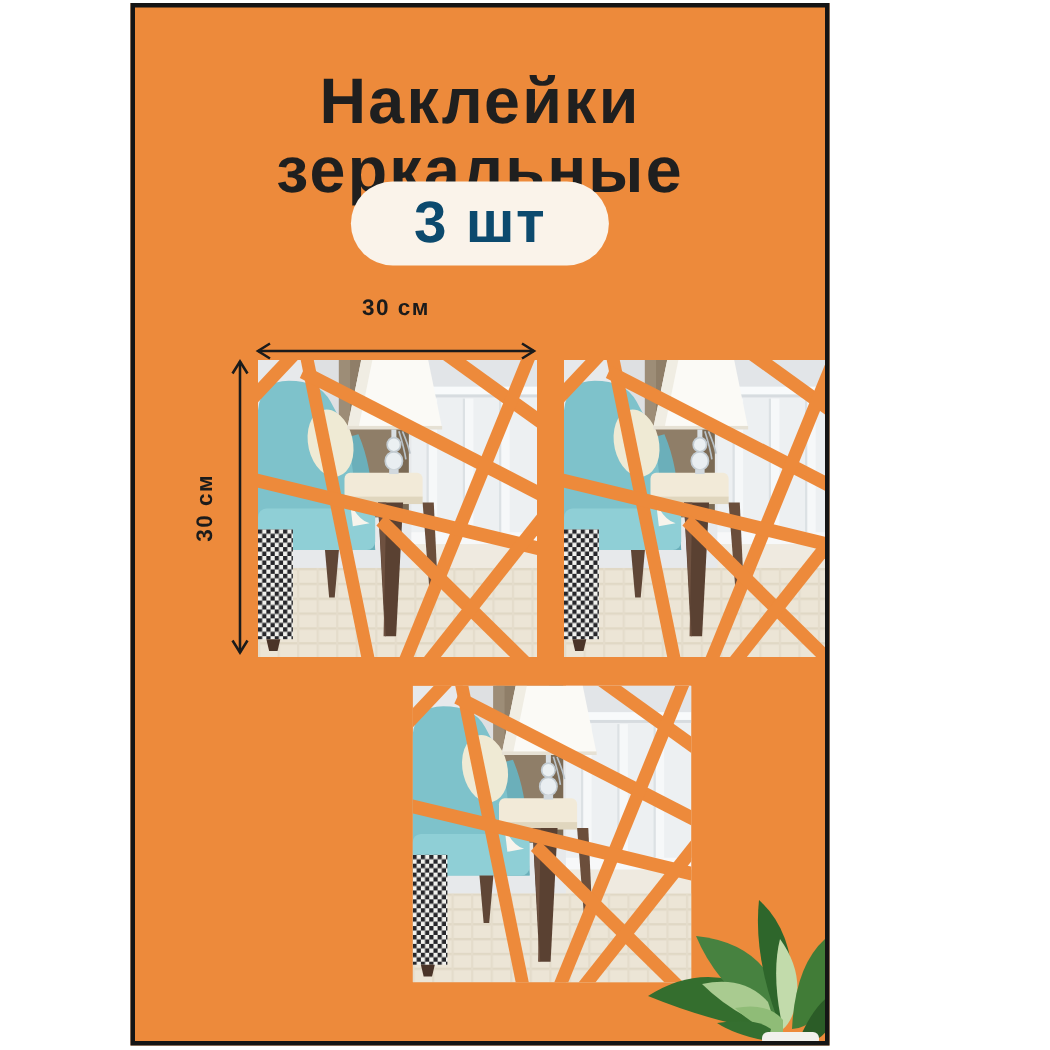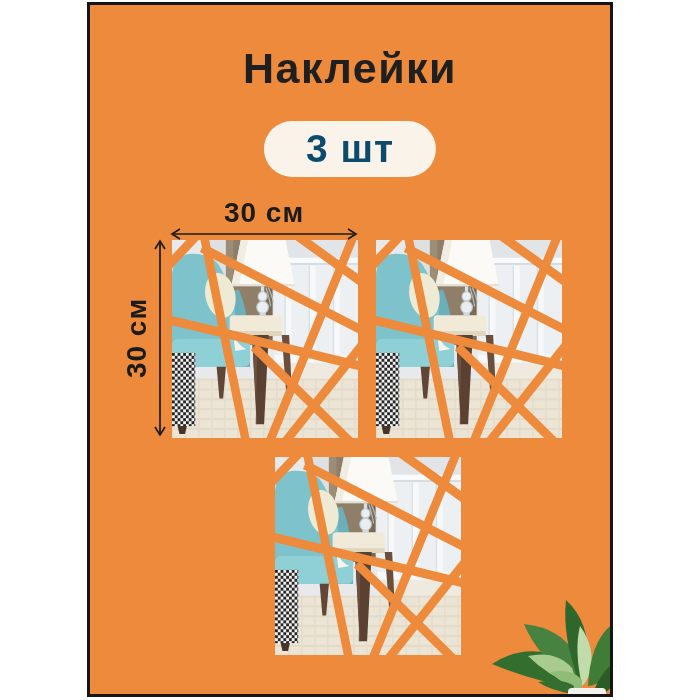--- a/index.html
+++ b/index.html
@@ -1,32 +1,32 @@
 <!DOCTYPE html>
 <html><head>
 <meta charset="utf-8">
 <style>
   html,body{margin:0;padding:0;}
   body{width:700px;height:700px;background:#ffffff;font-family:"Liberation Sans",sans-serif;}
   .page{position:relative;width:700px;height:700px;background:#ffffff;overflow:hidden;}
   .card{
-    position:absolute;left:87px;top:2px;width:526px;height:695px;
+    position:absolute;left:87px;top:2px;width:466px;height:695px;
     background:#ED8A3B;border:3px solid #151515;box-sizing:border-box;overflow:hidden;
   }
   .title{
     position:absolute;top:11px;left:0;width:100%;text-align:center;
     font-size:43px;line-height:46px;font-weight:bold;color:#1F1F1F;letter-spacing:1.5px;
   }
   .title span{display:block;}
   .badge{
     position:absolute;top:116px;left:50%;transform:translateX(-50%);
     background:#FAF3EA;border-radius:32px;padding:6px 42px;
     font-size:39px;font-weight:bold;color:#0c4a6e;letter-spacing:1px;white-space:nowrap;
   }
-  .dim-label{position:absolute;font-size:28px;font-weight:bold;color:#1B1B1B;letter-spacing:1px;}
+  .dim-label{position:absolute;font-size:15px;font-weight:bold;color:#1B1B1B;letter-spacing:1px;}
   .dim-top{left:81px;top:192px;width:186px;text-align:center;}
   .dim-left{left:27px;top:233px;width:40px;height:200px;display:flex;align-items:center;justify-content:center;}
   .dim-left span{transform:rotate(-90deg);white-space:nowrap;display:block;}
   .arrow-h{position:absolute;left:79px;top:222px;}
   .arrow-v{position:absolute;left:63px;top:233px;}
   .tile{position:absolute;width:186px;height:198px;}
   .tile svg{display:block;width:100%;height:100%;}
   .tile-1{left:82px;top:235px;}
   .tile-2{left:286px;top:235px;}
   .tile-3{left:185px;top:452px;}
@@ -119,20 +119,21 @@
       </g>
     </symbol>
   </defs>
 </svg>
 
 <div class="page">
   <div class="card">
 
     <h1 class="title">
       <span>Наклейки</span>
+      <span>зеркальные</span>
     </h1>
 
     <div class="badge">
       <span>3 шт</span>
     </div>
 
     <div class="dim-label dim-top">30 см</div>
 
     <svg class="arrow-h" width="190" height="14" viewBox="0 0 190 14">
       <g stroke="#1B1B1B" stroke-width="1.7" fill="none">

